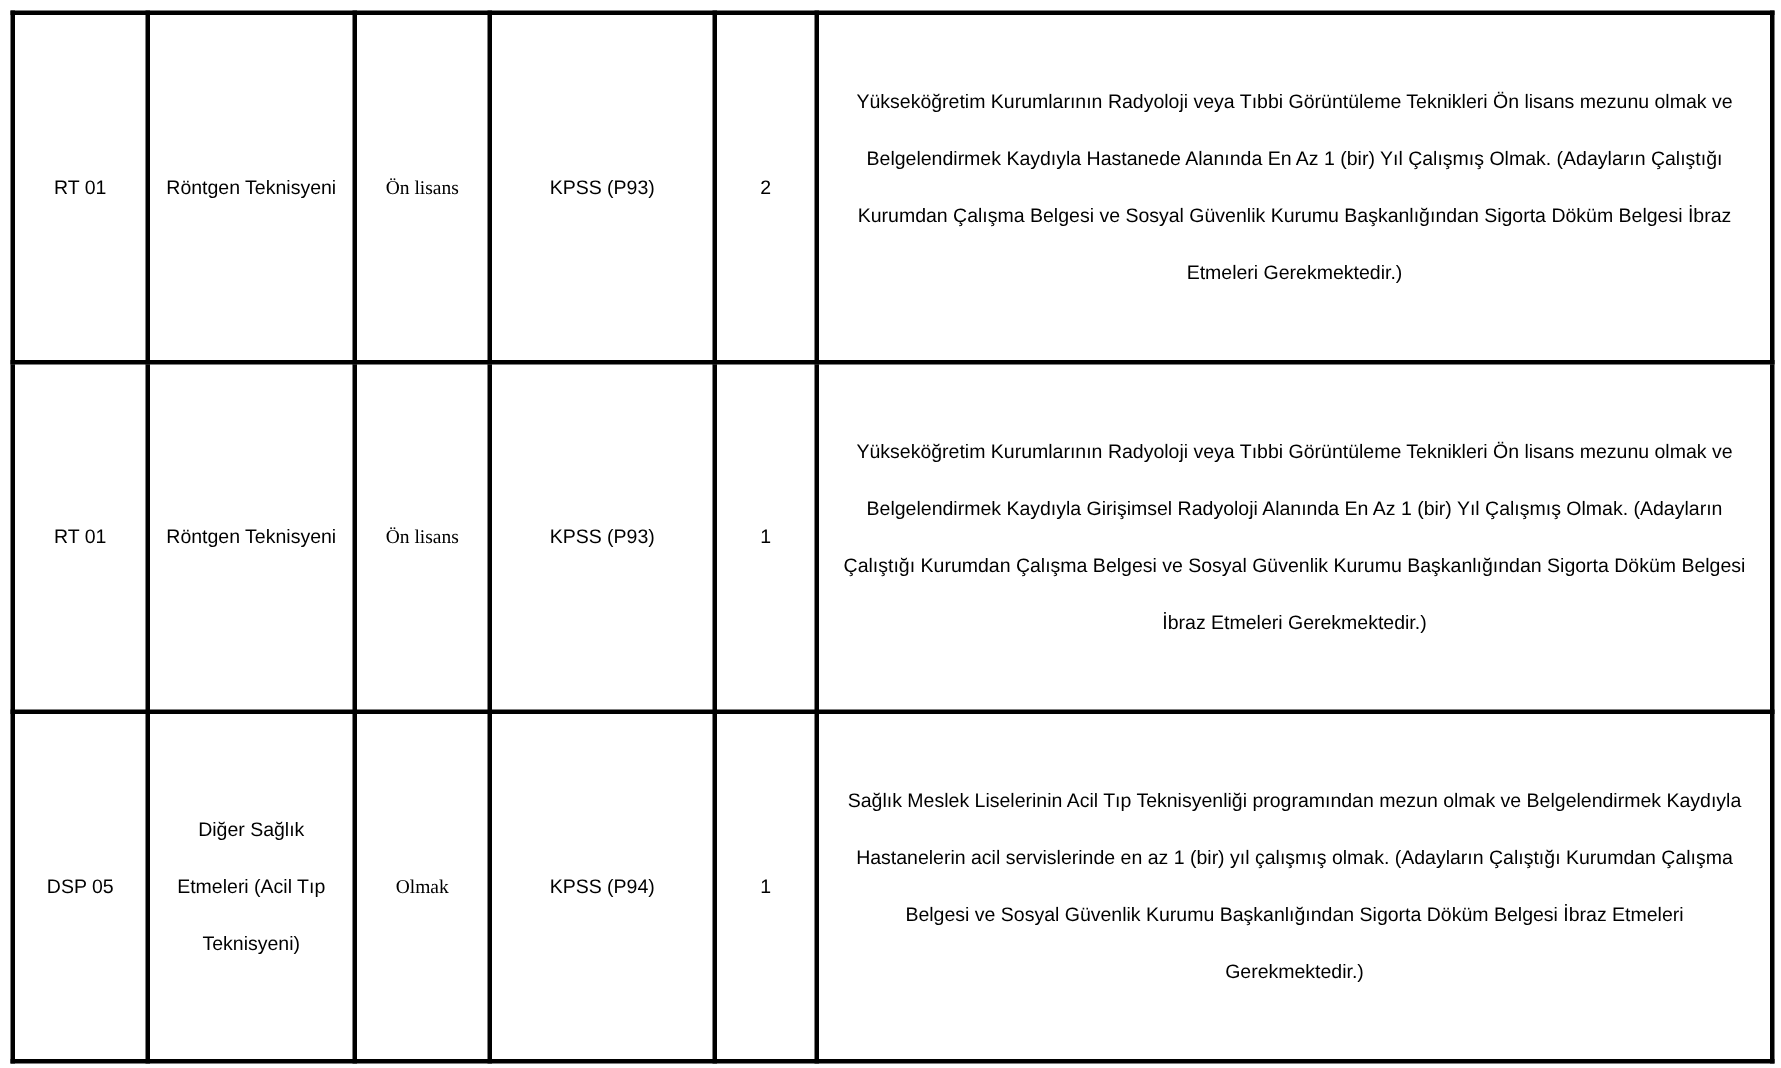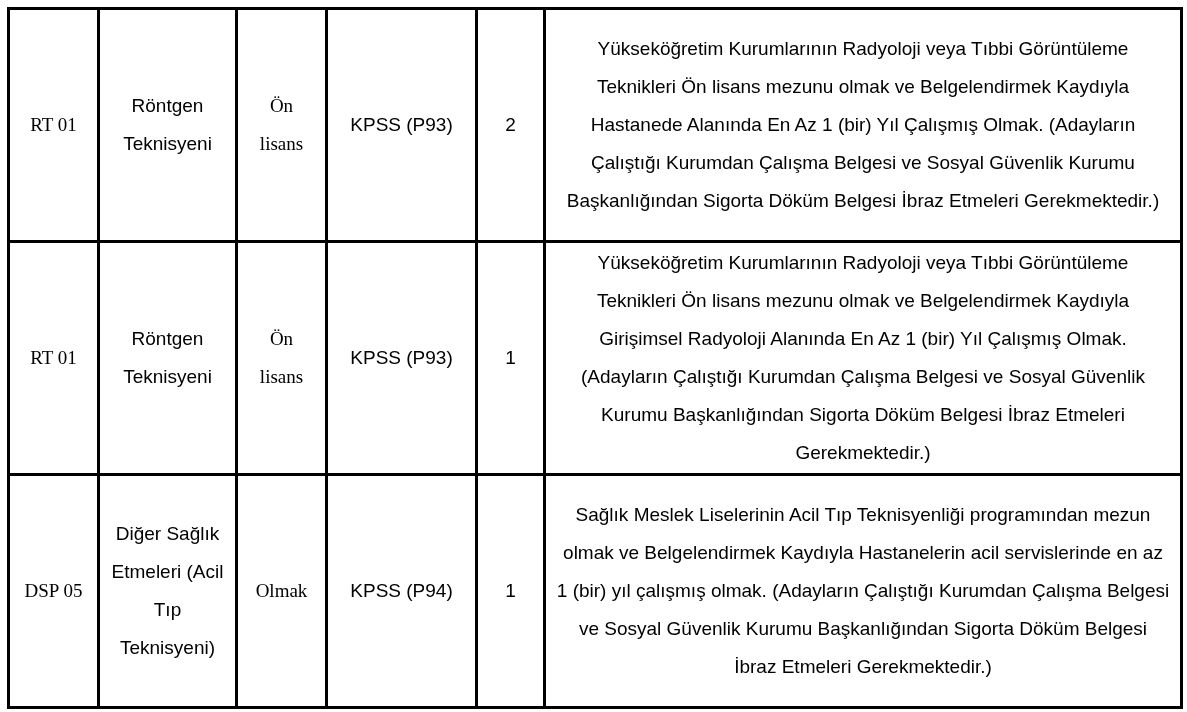--- a/index.html
+++ b/index.html
@@ -16,33 +16,33 @@
     box-sizing: border-box;
     padding: 7px 0 0 7px;
   }
   table.doc-table {
     border-collapse: collapse;
     table-layout: fixed;
     width: 1173px;
   }
   table.doc-table td {
     border: 3px solid #000000;
-    font-size: 19px;
+    font-size: 13px;
     line-height: 38px;
     text-align: center;
     vertical-align: middle;
     padding: 0 10px;
     overflow: hidden;
     box-sizing: border-box;
     color: #000000;
   }
   table.doc-table tr {
     height: 233px;
   }
-  td.cell-code    { padding: 0 4px; font-family: Liberation Serif, serif; }
+  td.cell-code    { padding: 0 4px; }
   td.cell-title   { padding: 0 12px; }
   td.cell-edu     { padding: 0 12px; font-family: Liberation Serif, serif; }
   td.cell-exam    { padding: 0 4px; white-space: nowrap; }
   td.cell-quota   { padding: 0 4px; }
   td.cell-req {
     text-align: justify;
     text-justify: inter-word;
     vertical-align: middle;
     padding: 0 6px;
   }

